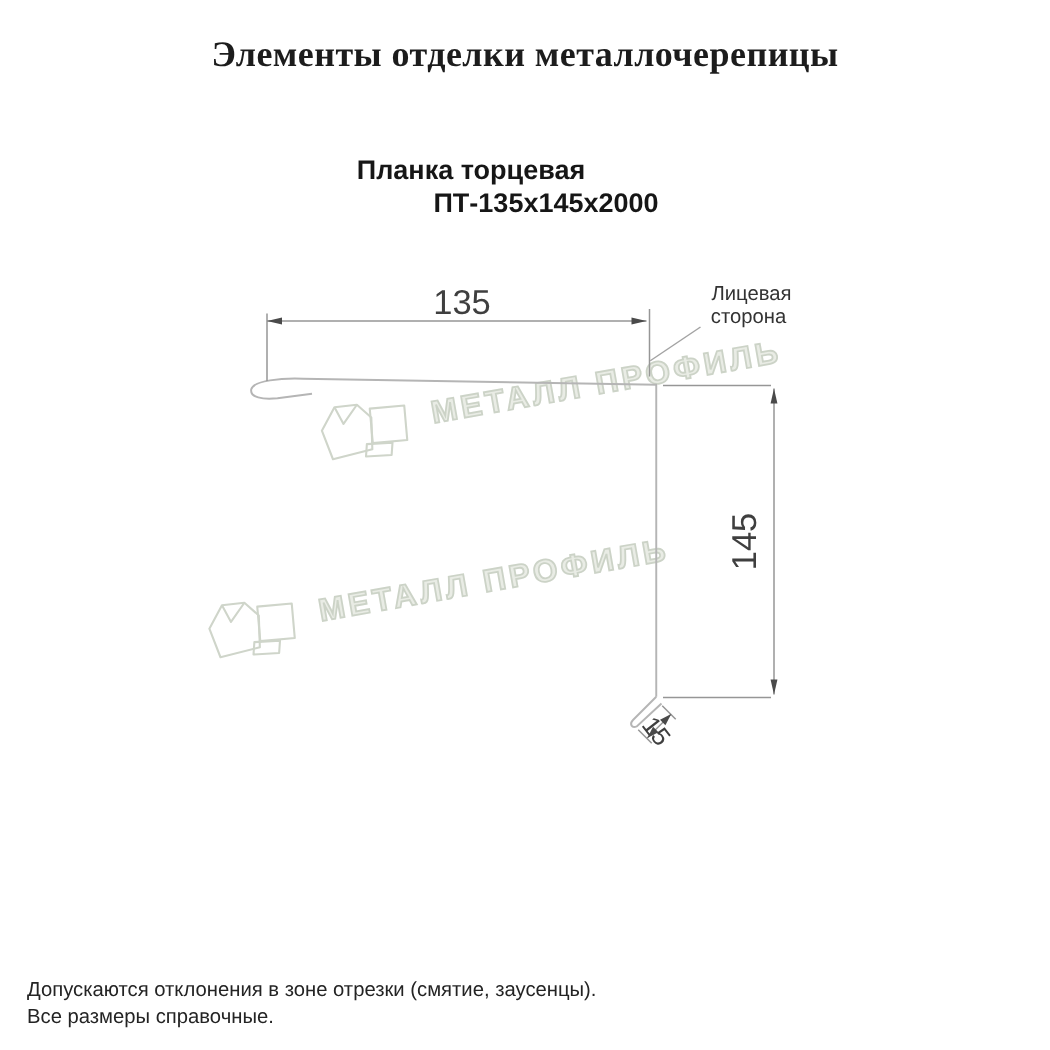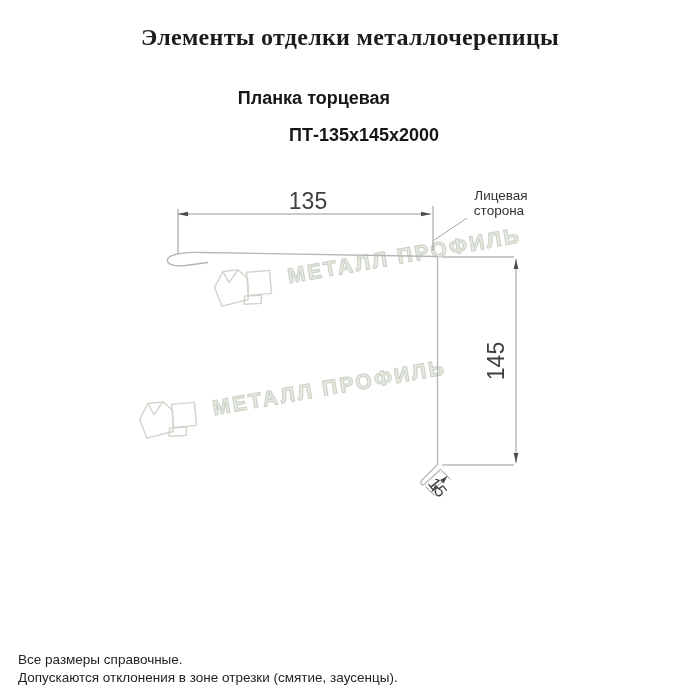--- a/index.html
+++ b/index.html
@@ -5,21 +5,21 @@
   html,body{margin:0;padding:0;background:#fff;}
   .page{
     position:relative;width:700px;height:700px;background:#ffffff;
     font-family:"Liberation Sans","DejaVu Sans",sans-serif;overflow:hidden;
   }
   .page-title{
     position:absolute;top:24px;left:0;width:700px;text-align:center;
     font-size:24px;font-weight:bold;color:#1c1c1c;letter-spacing:.3px;margin:0;font-family:Liberation Serif, serif;
   }
   .product-name{
-    position:absolute;top:88px;left:0;width:628px;text-align:center;
+    position:absolute;top:103px;left:0;width:628px;text-align:center;
     font-size:18px;font-weight:bold;color:#161616;margin:0;
   }
   .product-code{
     position:absolute;top:111px;left:0;width:700px;text-align:center;
     font-size:18px;font-weight:bold;color:#161616;margin:14px;
   }
   .watermark{
     position:absolute;display:flex;align-items:center;gap:7px;
     transform-origin:0 50%;transform:rotate(-10deg);z-index:1;pointer-events:none;
   }
@@ -116,17 +116,17 @@
     </g>
 
     <g>
       <line class="leader-line" x1="467" y1="218" x2="433.5" y2="240.5"></line>
       <text class="label-text" x="501" y="200" text-anchor="middle">Лицевая</text>
       <text class="label-text" x="499" y="215" text-anchor="middle">сторона</text>
     </g>
   </svg>
 
   <div class="footer-notes">
+    <div>Допускаются отклонения в зоне отрезки (смятие, заусенцы).</div>
     <div>Все размеры справочные.</div>
-    <div>Допускаются отклонения в зоне отрезки (смятие, заусенцы).</div>
   </div>
 
 </div>
 
 </body></html>

